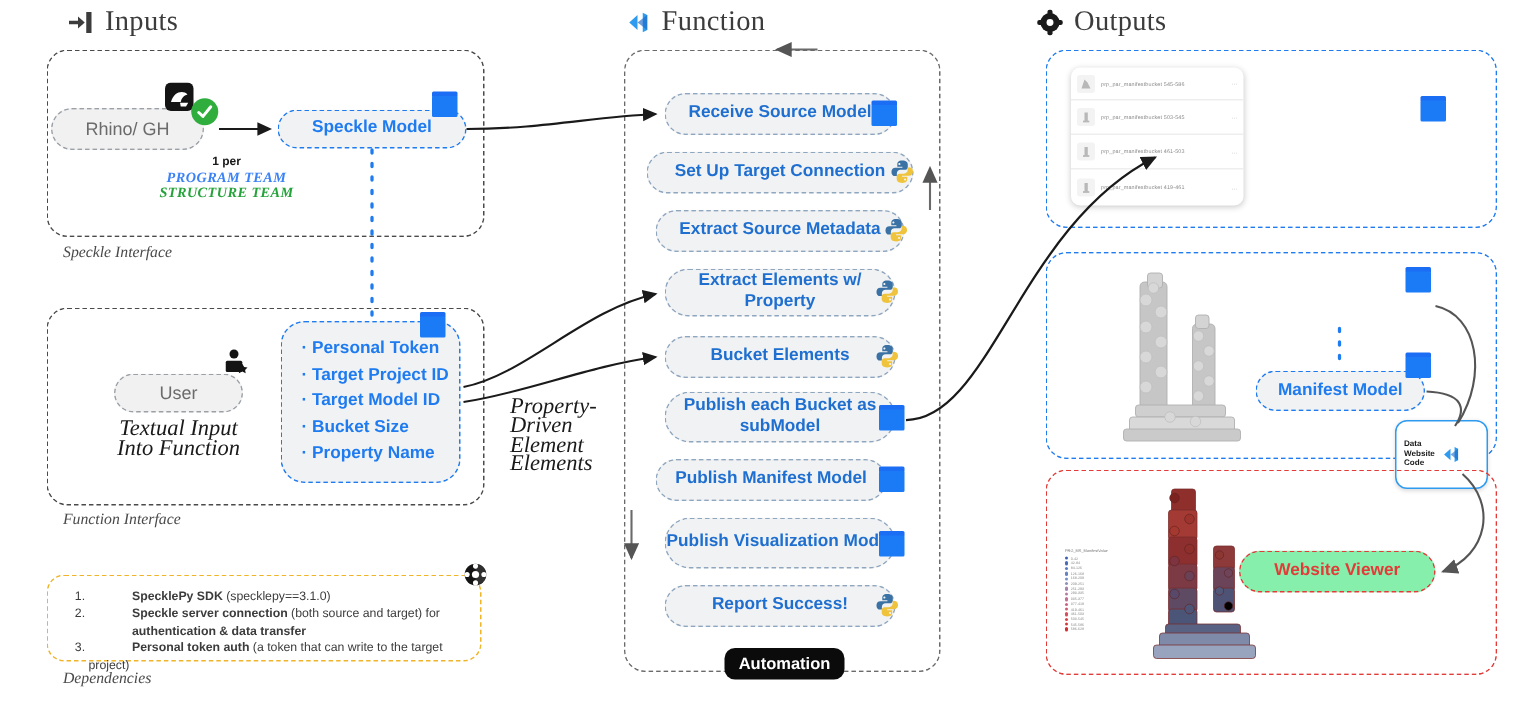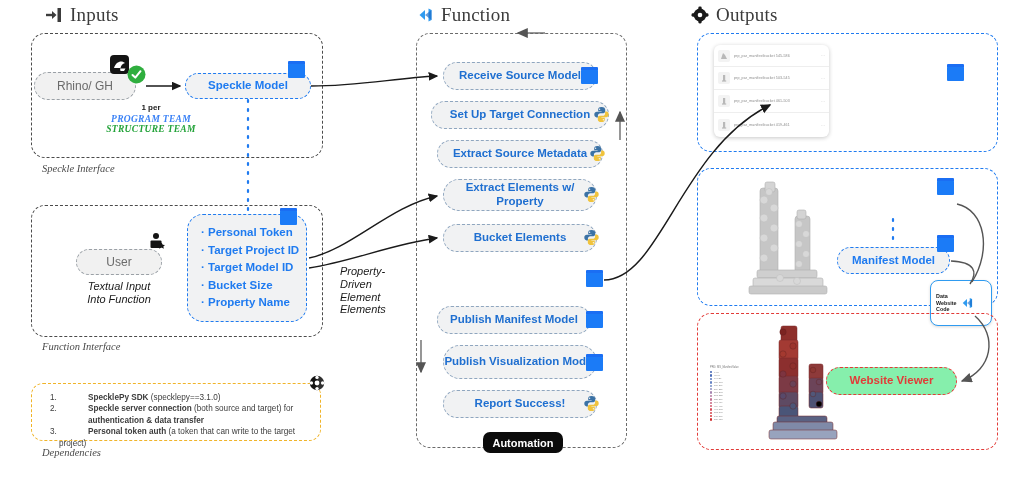--- a/index.html
+++ b/index.html
@@ -52,22 +52,22 @@
               justify-content:center;}
 
   
   .tiny-lab{position:absolute;text-align:center;white-space:nowrap;line-height:10.5px;}
   .tiny-lab .n{font-size:8px;font-weight:bold;color:#1a1a1a;}
   .tiny-lab .p{font-family:"Liberation Serif",serif;font-style:italic;font-weight:bold;
                font-size:9.5px;color:#3b82f6;letter-spacing:.3px;}
   .tiny-lab .s{font-family:"Liberation Serif",serif;font-style:italic;font-weight:bold;
                font-size:9.5px;color:#24a33a;letter-spacing:.3px;}
 
-  .note{position:absolute;font-family:Liberation Sans, sans-serif;font-style:italic;
-        font-size:11px;color:#1a1a1a;line-height:12.8px;}
+  .note{position:absolute;font-family:Liberation Serif, serif;font-style:italic;
+        font-size:15px;color:#1a1a1a;line-height:12.8px;}
 
   
   .cube{position:absolute;width:17px;height:17px;}
   .cube i{position:absolute;display:block;}
   .cube .top{left:0;top:0;width:17px;height:4px;background:#1b6ef3;border-radius:1px;}
   .cube .body{left:0;top:3px;width:17px;height:14px;background:#1b7bf7;border-radius:1px;}
 
   
   .pyicon{position:absolute;width:17px;height:17px;}
 
@@ -241,20 +241,21 @@
     <path d="M8.5 1 C5.8 1 5.2 2.3 5.2 3.6 L5.2 5.2 L8.6 5.2 L8.6 5.8 L3.9 5.8 C2.4 5.8 1.3 6.8 1.3 8.6 C1.3 10.4 2.3 11.4 3.6 11.4 L4.9 11.4 L4.9 9.6 C4.9 8.2 6 7.2 7.4 7.2 L10.3 7.2 C11.4 7.2 12.2 6.4 12.2 5.3 L12.2 3.6 C12.2 2.3 11.2 1 8.5 1 Z M6.6 2.6 C7 2.6 7.3 2.9 7.3 3.3 C7.3 3.7 7 4 6.6 4 C6.2 4 5.9 3.7 5.9 3.3 C5.9 2.9 6.2 2.6 6.6 2.6 Z" fill="#3b72a5"></path>
     <path d="M8.5 16 C11.2 16 11.8 14.7 11.8 13.4 L11.8 11.8 L8.4 11.8 L8.4 11.2 L13.1 11.2 C14.6 11.2 15.7 10.2 15.7 8.4 C15.7 6.6 14.7 5.6 13.4 5.6 L12.1 5.6 L12.1 7.4 C12.1 8.8 11 9.8 9.6 9.8 L6.7 9.8 C5.6 9.8 4.8 10.6 4.8 11.7 L4.8 13.4 C4.8 14.7 5.8 16 8.5 16 Z M10.4 14.4 C10 14.4 9.7 14.1 9.7 13.7 C9.7 13.3 10 13 10.4 13 C10.8 13 11.1 13.3 11.1 13.7 C11.1 14.1 10.8 14.4 10.4 14.4 Z" fill="#f0c33c"></path>
   </svg>
 
   <div class="pill step" style="left:443px;top:224px;width:154px;height:28px;">Bucket Elements</div>
   <svg class="pyicon" style="left:583px;top:229px;" viewBox="0 0 17 17">
     <path d="M8.5 1 C5.8 1 5.2 2.3 5.2 3.6 L5.2 5.2 L8.6 5.2 L8.6 5.8 L3.9 5.8 C2.4 5.8 1.3 6.8 1.3 8.6 C1.3 10.4 2.3 11.4 3.6 11.4 L4.9 11.4 L4.9 9.6 C4.9 8.2 6 7.2 7.4 7.2 L10.3 7.2 C11.4 7.2 12.2 6.4 12.2 5.3 L12.2 3.6 C12.2 2.3 11.2 1 8.5 1 Z M6.6 2.6 C7 2.6 7.3 2.9 7.3 3.3 C7.3 3.7 7 4 6.6 4 C6.2 4 5.9 3.7 5.9 3.3 C5.9 2.9 6.2 2.6 6.6 2.6 Z" fill="#3b72a5"></path>
     <path d="M8.5 16 C11.2 16 11.8 14.7 11.8 13.4 L11.8 11.8 L8.4 11.8 L8.4 11.2 L13.1 11.2 C14.6 11.2 15.7 10.2 15.7 8.4 C15.7 6.6 14.7 5.6 13.4 5.6 L12.1 5.6 L12.1 7.4 C12.1 8.8 11 9.8 9.6 9.8 L6.7 9.8 C5.6 9.8 4.8 10.6 4.8 11.7 L4.8 13.4 C4.8 14.7 5.8 16 8.5 16 Z M10.4 14.4 C10 14.4 9.7 14.1 9.7 13.7 C9.7 13.3 10 13 10.4 13 C10.8 13 11.1 13.3 11.1 13.7 C11.1 14.1 10.8 14.4 10.4 14.4 Z" fill="#f0c33c"></path>
   </svg>
 
+  <div class="pill step" style="left:443px;top:261px;width:154px;height:34px;">Publish each Bucket as subModel</div>
   <div class="cube" style="left:586px;top:270px;">
       <i class="top"></i>
       <i class="body"></i>
     </div>
 
   <div class="pill step" style="left:437px;top:306px;width:154px;height:28px;">Publish Manifest Model</div>
   <div class="cube" style="left:586px;top:311px;">
       <i class="top"></i>
       <i class="body"></i>
     </div>

